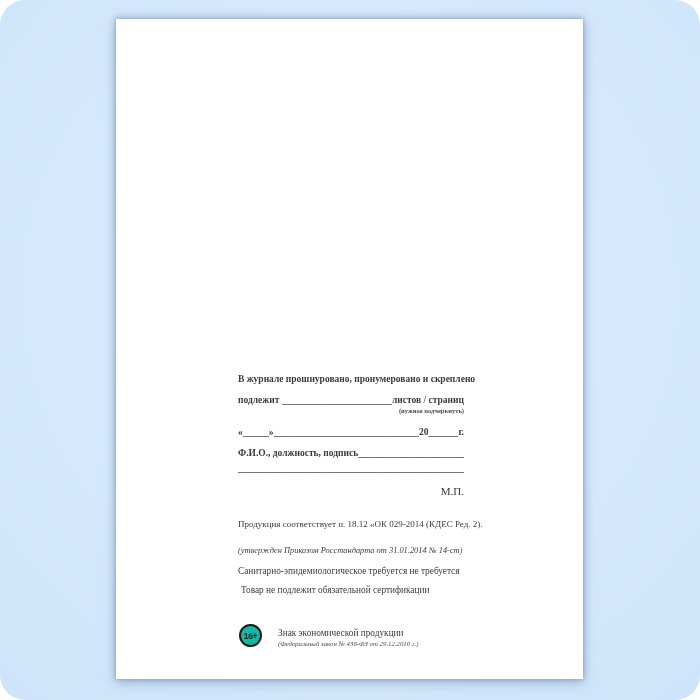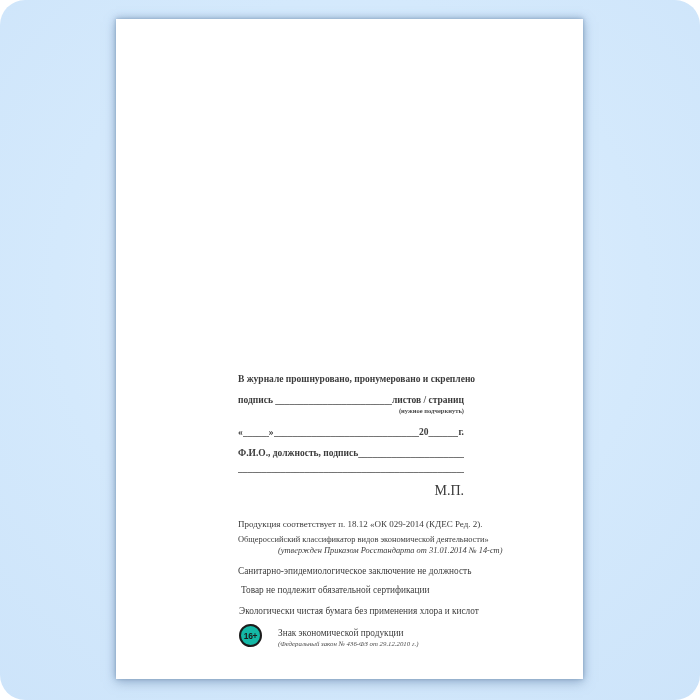--- a/index.html
+++ b/index.html
@@ -24,24 +24,24 @@
   }
   .fill{
     overflow:hidden;white-space:nowrap;font-weight:700;color:#4a4a4a;
   }
   .fill.flex{flex:1 1 0;min-width:0;}
   .fill.fw{flex:0 0 auto;display:inline-block;}
   .seg{flex:0 0 auto;}
   .small-note{
     font-size:6.5px;font-weight:600;color:#4a4a4a;text-align:right;line-height:8px;
   }
-  .mp{font-size:14px;font-weight:400;color:#3b3b3b;text-align:right;line-height:12px;}
+  .mp{font-size:11px;font-weight:400;color:#3b3b3b;text-align:right;line-height:12px;}
   .comp1{font-size:9px;font-weight:400;color:#3b3b3b;line-height:11px;white-space:nowrap;}
   .comp2{font-size:8.4px;font-weight:400;color:#3b3b3b;line-height:11px;white-space:nowrap;}
-  .comp3{font-size:8.4px;font-style:italic;font-weight:400;color:#3b3b3b;line-height:11px;white-space:nowrap;margin-left:40px;}
+  .comp3{font-size:8.4px;font-style:italic;font-weight:400;color:#3b3b3b;line-height:11px;white-space:nowrap;}
   .note-line{font-size:9.3px;font-weight:400;color:#3b3b3b;line-height:12px;white-space:nowrap;}
   .badge{
     position:absolute;left:123px;top:605px;width:19px;height:19px;
     border:2px solid #1c1c1c;border-radius:50%;
     display:flex;align-items:center;justify-content:center;
     font-family:"Liberation Sans","DejaVu Sans",sans-serif;
     font-size:8.5px;font-weight:700;color:#1c1c1c;letter-spacing:-0.3px;
     background:#14b8a6;
   }
   .badge-title{position:absolute;left:162px;top:609px;font-size:9.3px;font-weight:400;color:#3b3b3b;line-height:11px;white-space:nowrap;width:200px;}
@@ -49,21 +49,21 @@
 </style>
 </head>
 <body>
 
 <div class="scene">
   <div class="paper">
 
     <div class="abs cert" style="top:354px;">В журнале прошнуровано, пронумеровано и скреплено</div>
 
     <div class="abs cert row" style="top:375px;">
-      <span class="seg">подпись</span>
+      <span class="seg">подлежит</span>
       <span class="seg">&nbsp;</span>
       <span class="fill flex">____________________________________________________________________________</span>
       <span class="seg">листов / страниц</span>
     </div>
 
     <div class="abs small-note" style="top:388px;">(нужное подчеркнуть)</div>
 
     <div class="abs cert row" style="top:407px;">
       <span class="seg">«</span>
       <span class="fill fw" style="width:26px;">____________________</span>
@@ -79,26 +79,24 @@
       <span class="fill flex">____________________________________________________________________________</span>
     </div>
 
     <div class="abs cert row" style="top:443px;">
       <span class="fill flex">________________________________________________________________________________</span>
     </div>
 
     <div class="abs mp" style="top:466px;">М.П.</div>
 
     <div class="abs comp1" style="top:500px;width:260px;">Продукция соответствует п. 18.12 «ОК 029-2014 (КДЕС Ред. 2).</div>
-    <div class="abs comp2" style="top:515px;width:260px;">Общероссийский классификатор видов экономической деятельности»</div>
     <div class="abs comp3" style="top:526px;width:260px;">(утвержден Приказом Росстандарта от 31.01.2014 № 14-ст)</div>
 
-    <div class="abs note-line" style="top:546px;width:240px;">Санитарно-эпидемиологическое заключение не должность</div>
+    <div class="abs note-line" style="top:546px;width:240px;">Санитарно-эпидемиологическое требуется не требуется</div>
     <div class="abs note-line" style="top:565px;left:125px;width:240px;">Товар не подлежит обязательной сертификации</div>
-    <div class="abs note-line" style="top:586px;left:123px;width:240px;">Экологически чистая бумага без применения хлора и кислот</div>
 
     <div class="badge">
       <span>16+</span>
     </div>
     <div class="badge-title">Знак экономической продукции</div>
     <div class="badge-sub">(Федеральный закон № 436-ФЗ от 29.12.2010 г.)</div>
 
   </div>
 </div>
 

